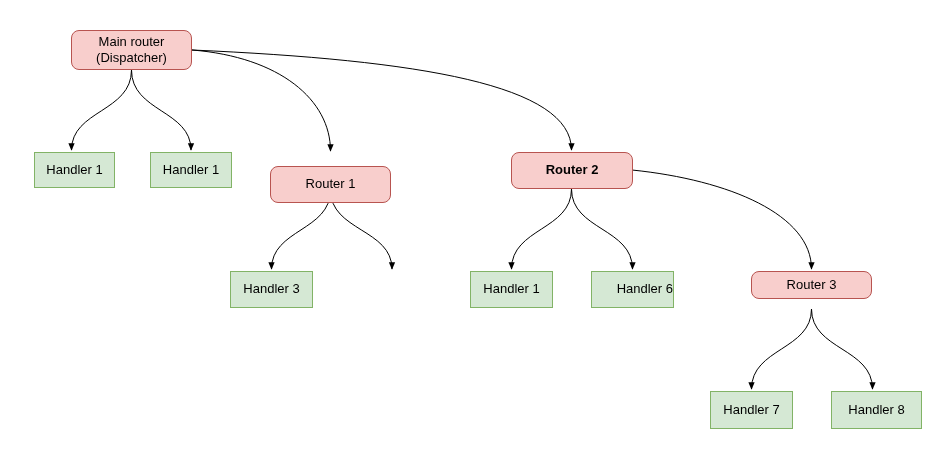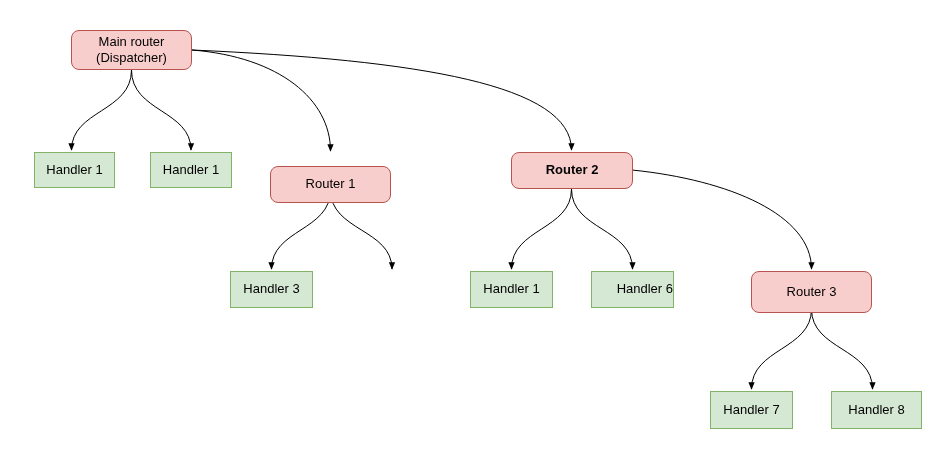--- a/index.html
+++ b/index.html
@@ -103,21 +103,21 @@
 
 
   <div class="node handler" style="left:470px; top:271px; width:83px; height:37px;">
     <span class="label">Handler 1</span>
   </div>
 
   <div class="node handler" style="left:591px; top:271px; width:83px; height:37px;justify-content:flex-end;">
     <span class="label">Handler 6</span>
   </div>
 
-  <div class="node router" style="left:751px; top:271px; width:121px; height:42px;border-radius:8px;">
+  <div class="node router" style="left:751px; top:271px; width:121px; height:28px;border-radius:8px;">
     <span class="label">Router 3</span>
   </div>
 
   <div class="node handler" style="left:710px; top:391px; width:83px; height:38px;">
     <span class="label">Handler 7</span>
   </div>
 
   <div class="node handler" style="left:831px; top:391px; width:91px; height:38px;">
     <span class="label">Handler 8</span>
   </div>

